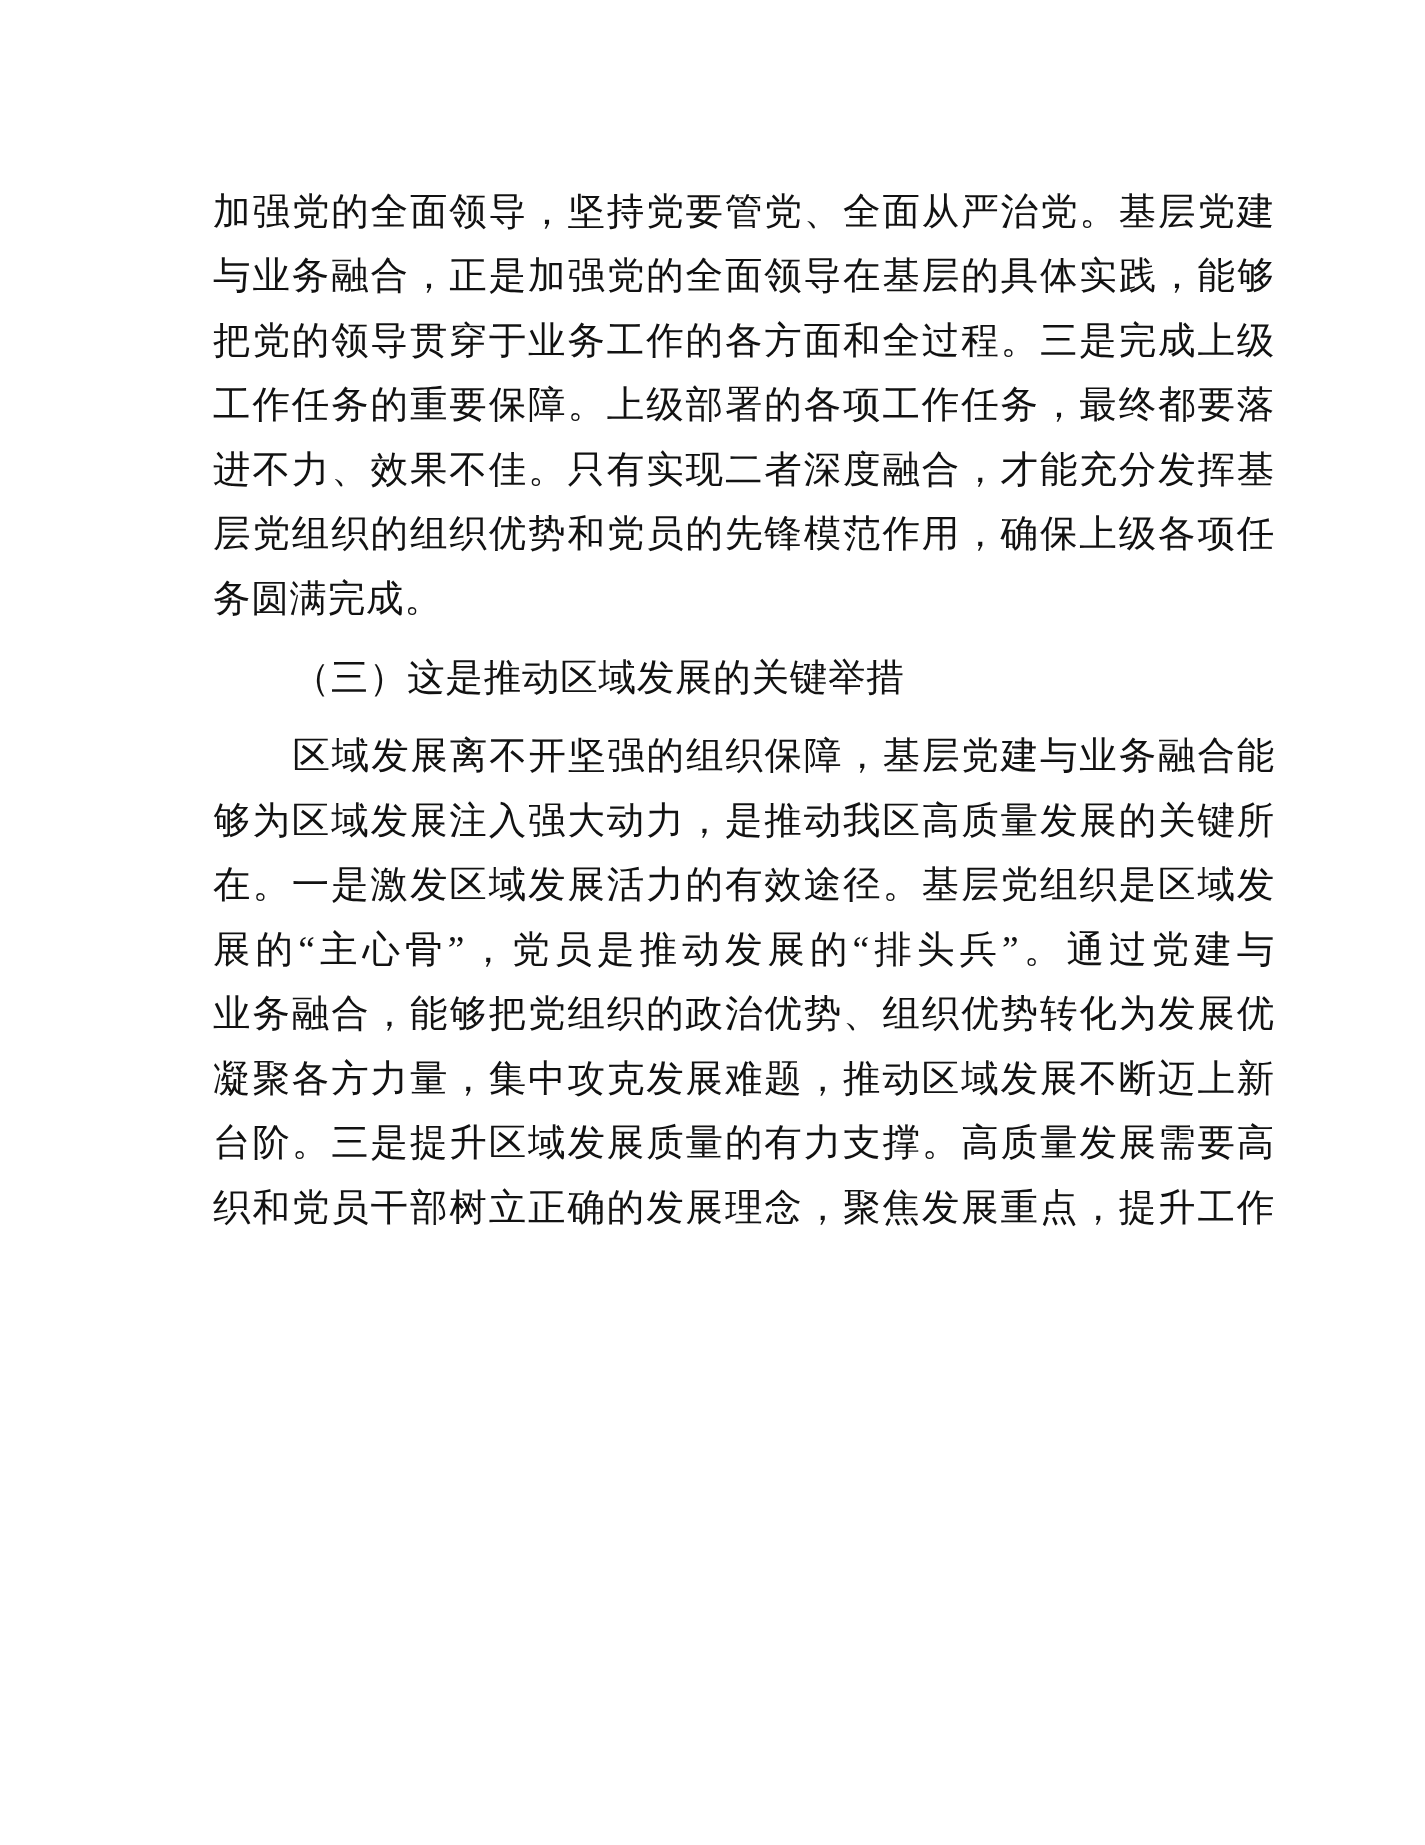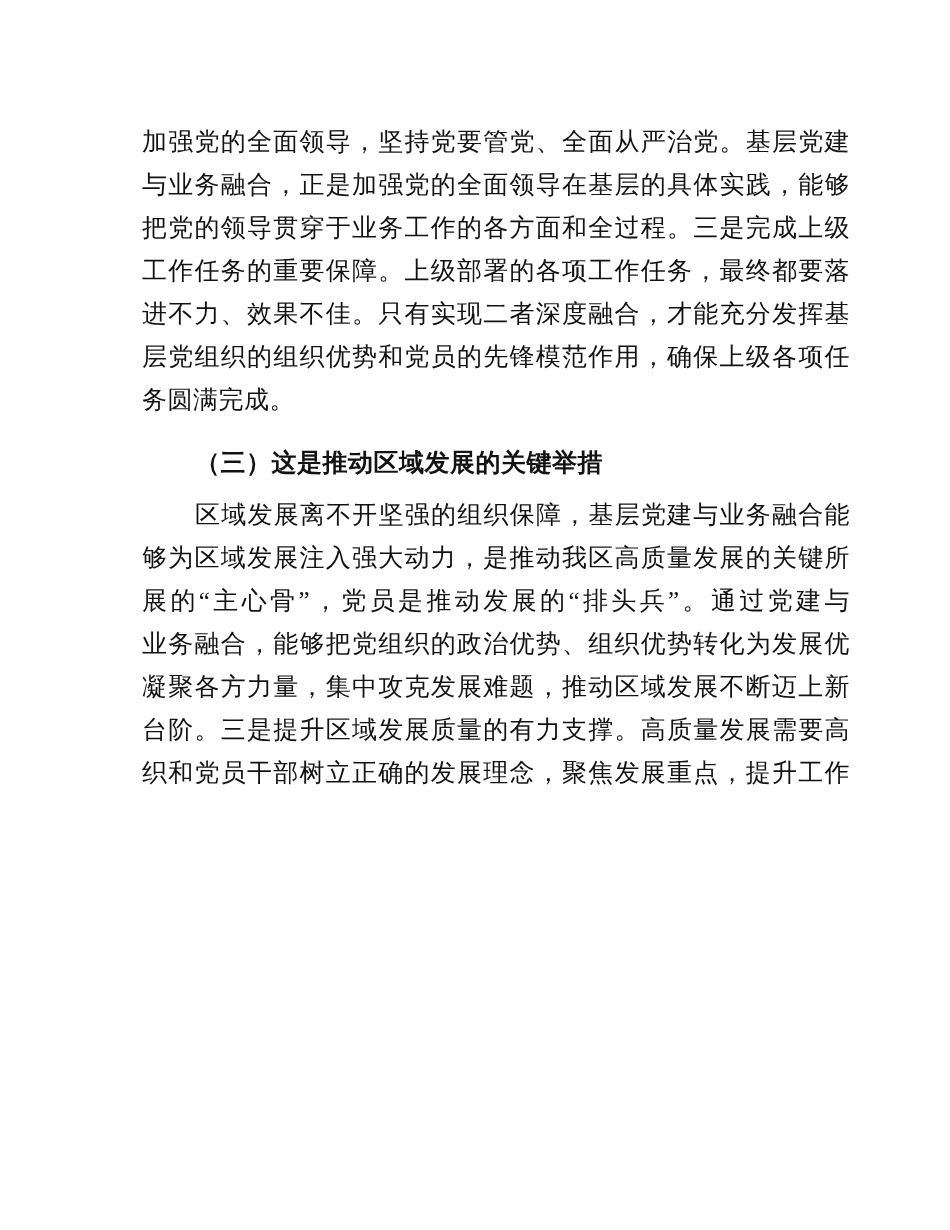--- a/index.html
+++ b/index.html
@@ -32,23 +32,22 @@
     letter-spacing: 0.5px;
   }
   .line.short {
     text-align: right;
     text-align-last: left;
   }
   .indent2 {
     text-indent: 53px;
   }
   .heading {
-    margin-top: 20px;
+    margin-top: 10px;
     margin-bottom: 9px;
-    font-weight: bold;
   }
 </style>
 </head>
 <body>
 
 <div class="page">
   <div class="textblock">
 
     <div>
       <div class="line">加强党的全面领导，坚持党要管党、全面从严治党。基层党建</div>
@@ -58,20 +57,21 @@
       <div class="line">进不力、效果不佳。只有实现二者深度融合，才能充分发挥基</div>
       <div class="line">层党组织的组织优势和党员的先锋模范作用，确保上级各项任</div>
       <div class="line short">务圆满完成。</div>
     </div>
 
     <div class="line short indent2 heading">（三）这是推动区域发展的关键举措</div>
 
     <div>
       <div class="line indent2">区域发展离不开坚强的组织保障，基层党建与业务融合能</div>
       <div class="line">够为区域发展注入强大动力，是推动我区高质量发展的关键所</div>
+      <div class="line">在。一是激发区域发展活力的有效途径。基层党组织是区域发</div>
       <div class="line">展的“主心骨”，党员是推动发展的“排头兵”。通过党建与</div>
       <div class="line">业务融合，能够把党组织的政治优势、组织优势转化为发展优</div>
       <div class="line">凝聚各方力量，集中攻克发展难题，推动区域发展不断迈上新</div>
       <div class="line">台阶。三是提升区域发展质量的有力支撑。高质量发展需要高</div>
       <div class="line">织和党员干部树立正确的发展理念，聚焦发展重点，提升工作</div>
     </div>
 
   </div>
 </div>
 

